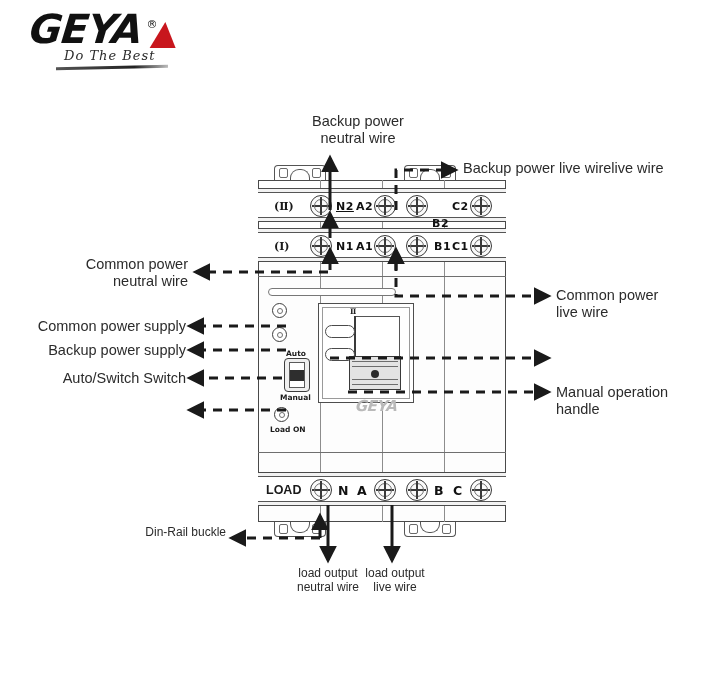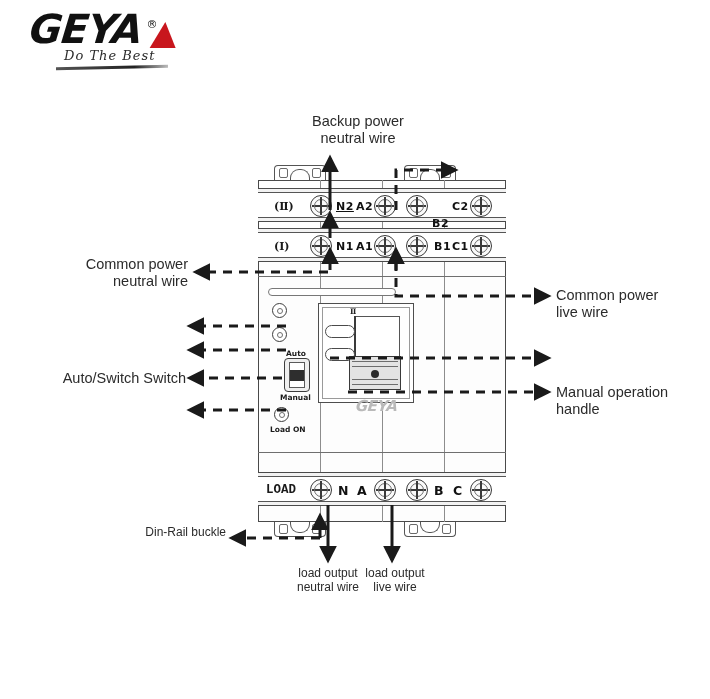--- a/index.html
+++ b/index.html
@@ -392,21 +392,21 @@
         </div>
       </div>
 
       <div class="dev-brand">GEYA</div>
     </div>
 
     <div style="position:absolute;left:0;right:0;top:272px;height:1.2px;background:#6f6f6f;"></div>
 
     <div class="band" style="top:292px; height:34px;">
       <div class="band-inner" style="top:3px; bottom:3px;"></div>
-      <div class="row-label" style="left:8px; top:10px; font-family:Liberation Mono, monospace; font-size:12.5px; font-weight:700;">LOAD</div>
+      <div class="row-label" style="left:8px; top:10px; font-family:Liberation Sans, sans-serif; font-size:12.5px; font-weight:700;">LOAD</div>
       <div class="screw" style="left:52px; top:6px;">
           <div class="ring"></div>
         </div>
       <div class="term-text" style="left:80px; top:10px; font-size:12.5px;">N</div>
       <div class="term-text" style="left:99px; top:10px; font-size:12.5px;">A</div>
       <div class="screw" style="left:116px; top:6px;">
           <div class="ring"></div>
         </div>
       <div class="screw" style="left:148px; top:6px;">
           <div class="ring"></div>
@@ -472,28 +472,31 @@
     <g stroke="#1a1a1a" stroke-width="3" fill="none" marker-end="url(#arr)">
       <path d="M 330 270 L 330 250"></path>
       <path d="M 330 238 L 330 214"></path>
       <path d="M 396 270 L 396 250"></path>
     </g>
   </svg>
 
   <div class="lbl c" style="left:288px; top:113px; width:140px;">Backup power
 neutral wire</div>
 
+  <div class="lbl" style="left:463px; top:160px; width:245px;">Backup power live wirelive wire</div>
 
   <div class="lbl r" style="left:36px; top:256px; width:152px;">Common power
 neutral wire</div>
 
   <div class="lbl" style="left:556px; top:287px; width:150px;">Common power
 live wire</div>
 
-
+  <div class="lbl r" style="left:4px; top:318px; width:182px;">Common power supply</div>
+
+  <div class="lbl r" style="left:4px; top:342px; width:182px;">Backup power supply</div>
 
   <div class="lbl r" style="left:24px; top:370px; width:162px;">Auto/Switch Switch</div>
 
 
 
   <div class="lbl" style="left:556px; top:384px; width:152px;">Manual operation
 handle</div>
 
   <div class="lbl small r" style="left:100px; top:525px; width:126px;">Din-Rail buckle</div>
 

